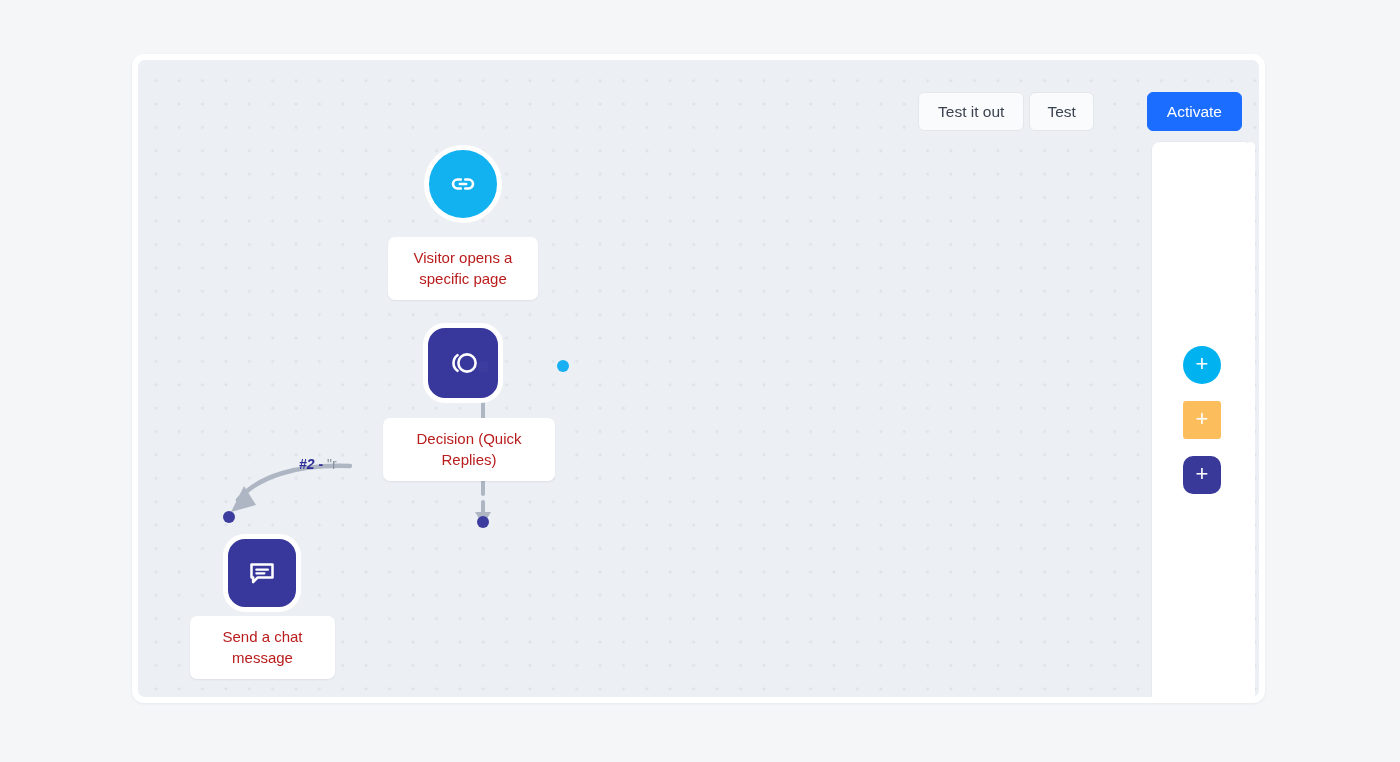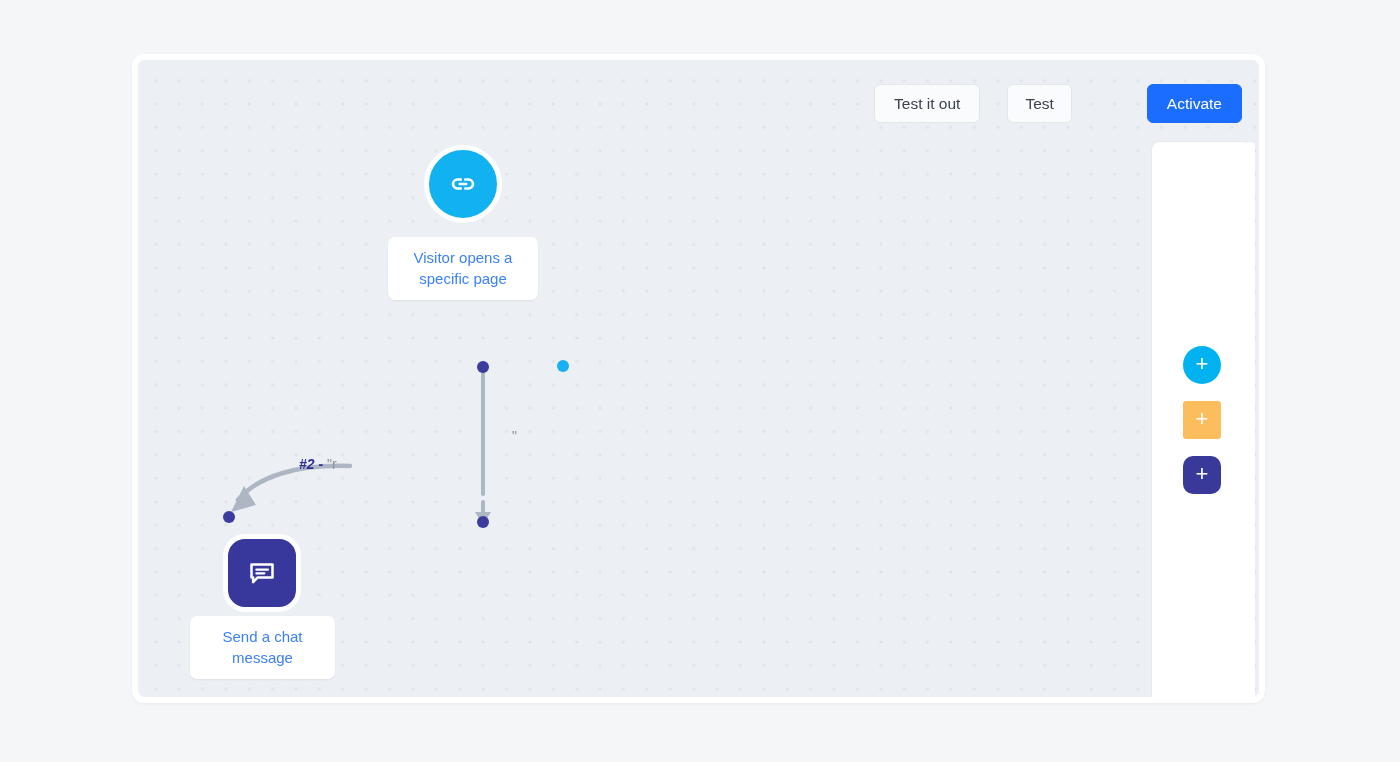--- a/index.html
+++ b/index.html
@@ -43,24 +43,24 @@
     background-image: radial-gradient(circle, #dde2ea 1.45px, rgba(0,0,0,0) 1.6px);
     background-size: 23.4px 23.4px;
     background-position: 6px 9px;
     overflow: hidden;
   }
 
   
   .toolbar {
     position: absolute;
     right: 17px;
-    top: 24px;
-    display: flex;
-    align-items: center;
-    gap: 27px;
+    top: 32px;
+    display: flex;
+    align-items: center;
+    gap: 5px;
     z-index: 40;
   }
   .btn {
     font-family: "Liberation Sans", sans-serif;
     font-size: 15.5px;
     line-height: 1;
     border-radius: 6px;
     cursor: pointer;
     white-space: nowrap;
     display: flex;
@@ -156,21 +156,21 @@
   }
   .node-icon.circle { border-radius: 50%; }
   .node-icon.rounded { border-radius: 22px; }
   .icon-cyan { background: #12b1f0; }
   .icon-navy { background: #38389c; }
 
   .node-label {
     position: absolute;
     background: #ffffff;
     border-radius: 7px;
-    color: #3b82f6;
+    color: #b91c1c;
     font-size: 15px;
     line-height: 1.38;
     text-align: center;
     padding: 11px 14px;
     box-sizing: border-box;
     box-shadow: 0 1px 2px rgba(25,35,60,0.07);
     white-space: pre-line;
   }
 
   
@@ -263,20 +263,30 @@
             <path d="M9.5 12h5"></path>
             <path d="M10.2 8.4H7.6a3.6 3.6 0 0 0 0 7.2h2.6"></path>
             <path d="M13.8 8.4h2.6a3.6 3.6 0 0 1 0 7.2h-2.6"></path>
           </svg>
         </div>
         <div class="node-label" style="left:0px; top:92px; width:150px;">Visitor opens a
 specific page</div>
       </div>
       <div class="port port-cyan" style="left:419px; top:300px;"></div>
 
+      <div class="node" style="left:250px; top:263px;">
+        <div class="node-icon rounded icon-navy" style="width:80px; height:80px; margin-left:35px;">
+          <svg width="36" height="30" viewBox="0 0 36 30" fill="none" stroke="#ffffff" stroke-width="2.6" stroke-linecap="round">
+            <circle cx="22" cy="15" r="8.6"></circle>
+            <path d="M12.5 7.2a9.6 9.6 0 0 0 0 15.6"></path>
+          </svg>
+        </div>
+        <div class="node-label" style="left:-5px; top:95px; width:172px;">Decision (Quick
+Replies)</div>
+      </div>
       <div class="port port-navy" style="left:339px; top:301px;"></div>
 
       <div class="branch-label" style="left:161px; top:396px;">
         <b>#2</b><span class="dash"> - </span><span class="quote">"</span><span class="quote">r</span>
       </div>
       <div class="branch-tail" style="left:374px; top:368px;">"</div>
 
       <div class="port port-navy" style="left:85px; top:451px;"></div>
       <div class="node" style="left:52px; top:474px;">
         <div class="node-icon rounded icon-navy" style="width:78px; height:78px; margin-left:33px;">

